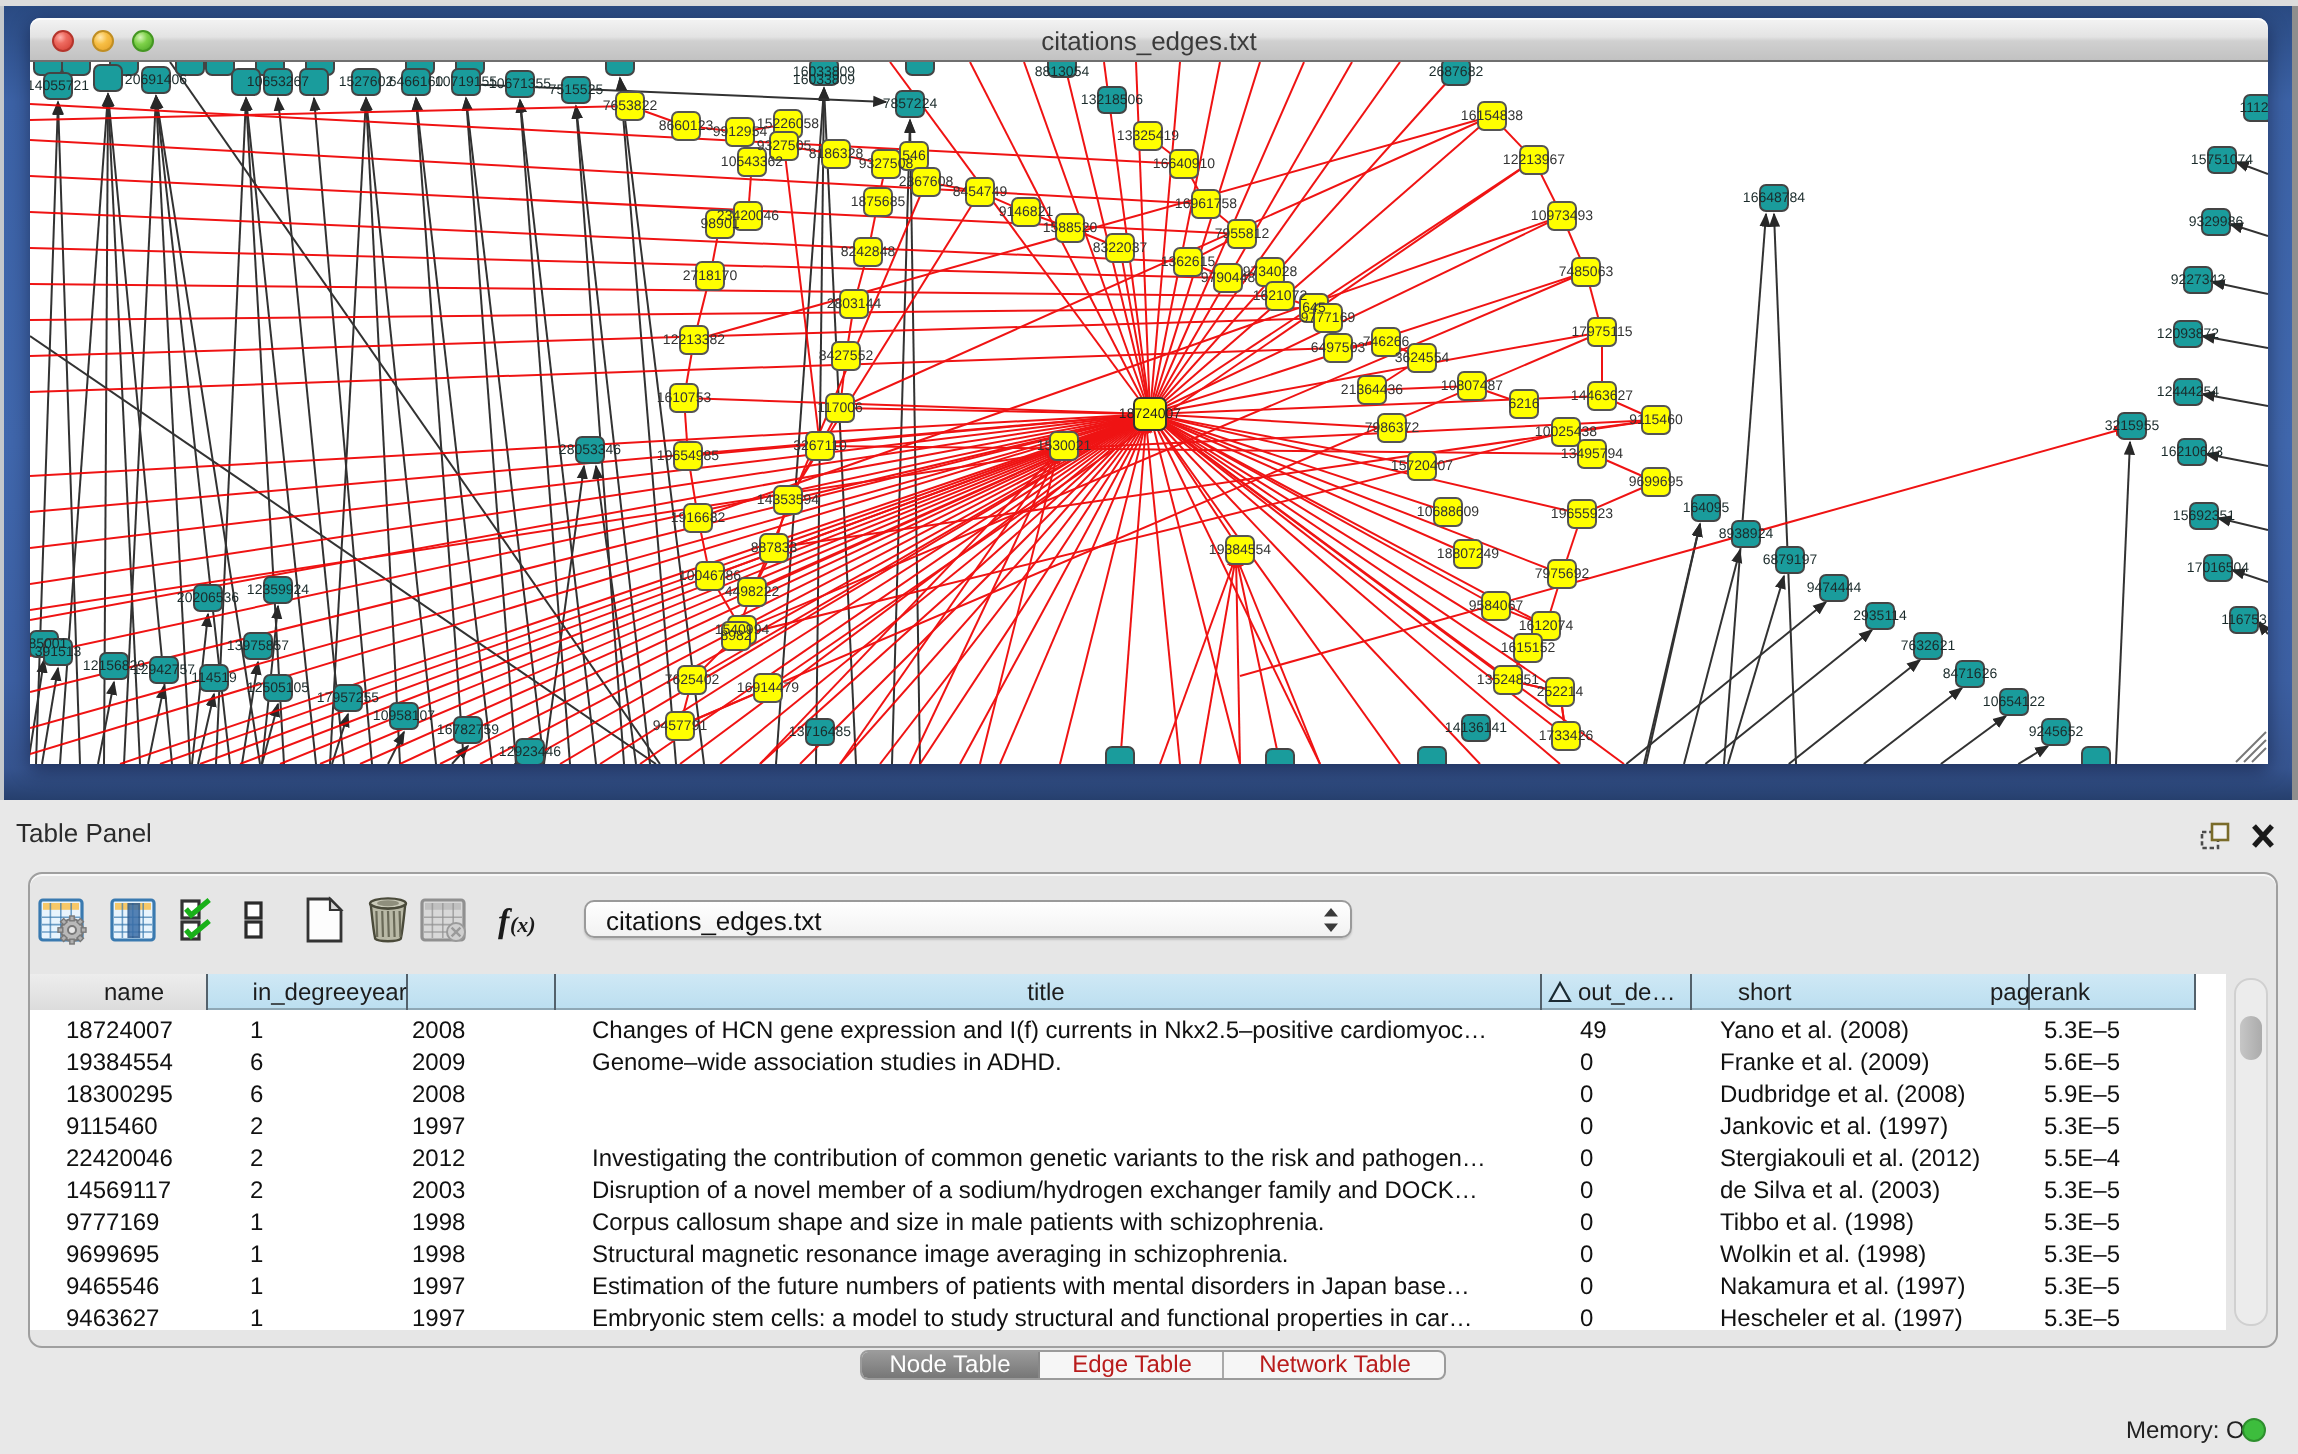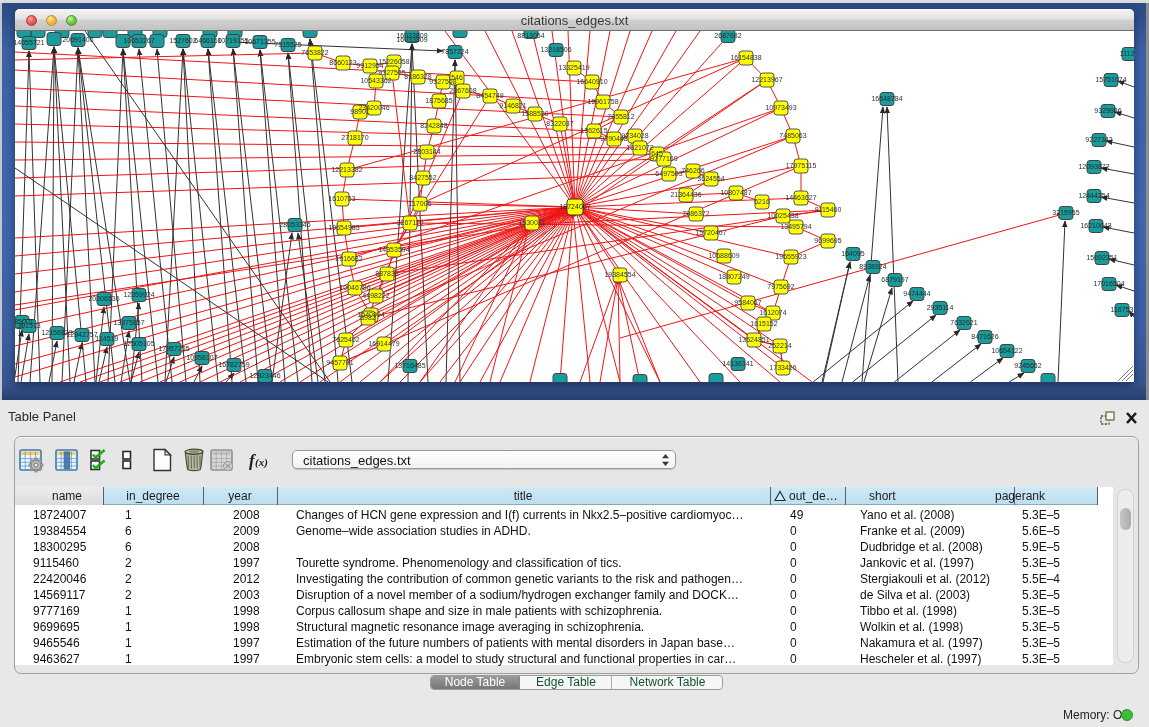--- a/index.html
+++ b/index.html
@@ -17,26 +17,26 @@
 #tlg{left:51px;background:radial-gradient(circle at 35% 30%,#d6f5b9 0%,#7ed149 40%,#4aa325 100%);border:1px solid #449722}
 #panel{position:absolute;left:0;top:400px;width:1149px;height:327px;background:#e8e8e8}
 #paneltitle{position:absolute;left:8px;top:409px;font-size:13px;color:#2b2b2b}
 #inner{position:absolute;left:14px;top:436px;width:1125px;height:238px;background:#e6e6e6;border:1px solid #9f9f9f;border-radius:7px;box-shadow:inset 0 1px 0 #f8f8f8}
 #tablewhite{position:absolute;left:15px;top:487px;width:1098px;height:178px;background:#ffffff}
 #thead{position:absolute;left:15px;top:487px;width:1082px;height:18px;background:linear-gradient(180deg,#cfe8f5,#bcdff0);border-bottom:1px solid #8fa8b5}
 .hsep{position:absolute;top:487px;width:1px;height:18px;background:#53616b}
 .htx{position:absolute;top:489px;font-size:12px;color:#1c1c1c}
 .trow{position:absolute;left:15px;width:1098px;height:16px;font-size:12px;color:#111;white-space:nowrap}
 .trow span{position:absolute;top:1px}
-.c0{left:18px}.c1{left:110px}.c2{left:218px}.c3{left:281px}.c4{left:775px}
+.c0{left:18px}.c1{left:110px}.c2{left:191px}.c3{left:281px}.c4{left:775px}
 .c5{left:845px;width:169px;text-align:left}.c6{left:1007px}
 #vscroll{position:absolute;left:1117px;top:489px;width:17px;height:174px;background:#ececec;border:1px solid #d0d0d0;border-radius:8px}
 #vthumb{position:absolute;left:1120px;top:508px;width:11px;height:22px;background:linear-gradient(90deg,#c6c6c6,#ababab);border-radius:6px}
 #tabs{position:absolute;left:430px;top:675px;width:293px;height:15px;border:1px solid #9b9b9b;border-radius:4px;background:#f6f6f6;font-size:12px}
-#tabs .seg{position:absolute;top:0;height:13px;line-height:13px;text-align:center;color:#14532d}
+#tabs .seg{position:absolute;top:0;height:13px;line-height:13px;text-align:center;color:#b91c1c}
 #tabs #seg1{left:0;width:89px;background:linear-gradient(180deg,#9a9a9a,#777);color:#fff;border-radius:3px 0 0 3px;border-right:1px solid #888}
 #seg2{left:90px;width:91px;border-right:1px solid #aaa}
 #seg3{left:182px;width:109px}
 #memory{position:absolute;left:1063px;top:708px;font-size:12px;color:#222}
 #memdot{position:absolute;left:1121px;top:709px;width:12px;height:12px;border-radius:50%;background:#3dbd3d;border:1px solid #2e8f2e}
 #dockicons{position:absolute;left:1099px;top:410px;width:44px;height:16px}
 </style></head><body>
 <div id="root">
 <div id="topstrip"></div>
 <div id="leftstrip"></div>
@@ -622,21 +622,21 @@
   <div style="position:absolute;left:15px;top:487px;width:88px;height:18px;background:linear-gradient(180deg,#ededed,#dcdcdc)"></div>
     <div class="hsep" style="left:103px"></div>
     <div class="hsep" style="left:203px"></div>
     <div class="hsep" style="left:277px"></div>
     <div class="hsep" style="left:770px"></div>
     <div class="hsep" style="left:845px"></div>
     <div class="hsep" style="left:1014px"></div>
     <div class="hsep" style="left:1097px"></div>
     <div class="htx" style="left:7px;width:120px;text-align:center">name</div>
     <div class="htx" style="left:93px;width:120px;text-align:center">in_degree</div>
-    <div class="htx" style="left:180px;width:120px;text-align:center">year</div>
+    <div class="htx" style="left:180px;width:120px;">year</div>
     <div class="htx" style="left:463px;width:120px;text-align:center">title</div>
     <div class="htx" style="left:869px;width:120px;text-align:left">short</div>
     <div class="htx" style="left:995px;width:120px;">pagerank</div>
     <div class="htx" style="left:789px">out_de…</div>
     <svg style="position:absolute;left:774px;top:490px" width="12" height="12" viewBox="0 0 12 12">
       <path d="M6,1.5 L11,10.5 L1,10.5 z" fill="#d8ecf7" stroke="#1c2c34" stroke-width="1.1"></path>
     </svg>
   <svg style="position:absolute;left:14px;top:436px" width="700" height="50" viewBox="0 0 700 50" xmlns="http://www.w3.org/2000/svg">
       <g transform="translate(6,14)">
         <rect x="0" y="0" width="21" height="20" rx="1.5" fill="#e8f4fd" stroke="#3a7ab0" stroke-width="1.6"></rect>
@@ -751,21 +751,20 @@
       <span class="c1">6</span>
       <span class="c2">2008</span>
       <span class="c4">0</span>
       <span class="c5">Dudbridge et al. (2008)</span>
       <span class="c6">5.9E–5</span>
     </div>
     <div class="trow" style="top:555px">
 <span class="c0">9115460</span>
       <span class="c1">2</span>
       <span class="c2">1997</span>
-      <span class="c3">Tourette syndrome. Phenomenology and classification of tics.</span>
       <span class="c4">0</span>
       <span class="c5">Jankovic et al. (1997)</span>
       <span class="c6">5.3E–5</span>
     </div>
     <div class="trow" style="top:571px">
 <span class="c0">22420046</span>
       <span class="c1">2</span>
       <span class="c2">2012</span>
       <span class="c3">Investigating the contribution of common genetic variants to the risk and pathogen…</span>
       <span class="c4">0</span>

